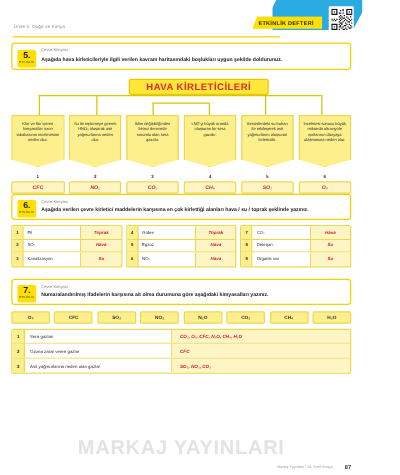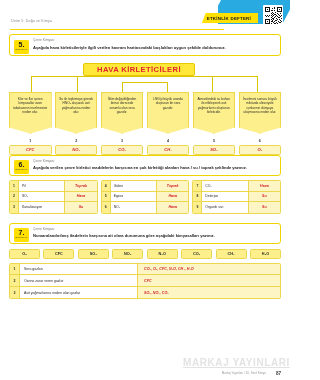--- a/index.html
+++ b/index.html
@@ -62,21 +62,21 @@
     text-align: center; padding-top: 1px;
   }
   .qnum .n { font-size: 7px; font-weight: bold; color: #1a1a1a; line-height: 7px; }
   .qnum .w { font-size: 2.4px; color: #3a3a3a; letter-spacing: .2px; line-height: 4px; }
   .qtopic { font-size: 3.3px; color: #7d7d7d; margin-bottom: 2.5px; }
   .qtext { font-size: 4.1px; font-weight: bold; color: #1a1a1a; line-height: 6px; }
 
   
   .map { position: relative; margin: 7px 9px 0 9px; height: 84px; }
   .map-title {
-    position: absolute; left: 74px; top: 0;
+    position: absolute; left: 94px; top: 0;
     width: 112px; height: 13px;
     background: #ffe83a; border: .7px solid #e8c800; border-radius: 2px;
     color: #e0262c; font-size: 7.6px; font-weight: bold;
     letter-spacing: .4px; text-align: center; line-height: 12px;
   }
   .connector { position: absolute; background: #d8c600; }
   .map-boxes { position: absolute; left: 0; top: 29px; display: flex; gap: 3.4px; width: 272px; }
   .mbox {
     flex: 1; height: 42px;
     background: #fdf08c; border: .5px solid #edd74a;
@@ -149,22 +149,22 @@
   .footer-text {
     position: absolute; right: 24px; bottom: 1px;
     font-size: 3px; color: #9a9a9a;
   }
   .pagenum {
     position: absolute; right: 9px; bottom: 0;
     font-size: 4.6px; font-weight: bold; color: #3a3a3a;
   }
   .watermark {
     position: absolute; left: 0; right: 0; bottom: 12px;
-    text-align: right; font-size: 10px; font-weight: bold;
-    color: #e3e3e3; letter-spacing: .6px; text-decoration: underline;
+    text-align: center; font-size: 16px; font-weight: bold;
+    color: #e3e3e3; letter-spacing: .6px;
   }
 </style>
 </head>
 <body>
 
 <div class="page">
 
   <div class="header">
     <div class="unit-label">Ünite 5: Doğa ve Kimya</div>
     <div class="corner-ribbon"></div>

